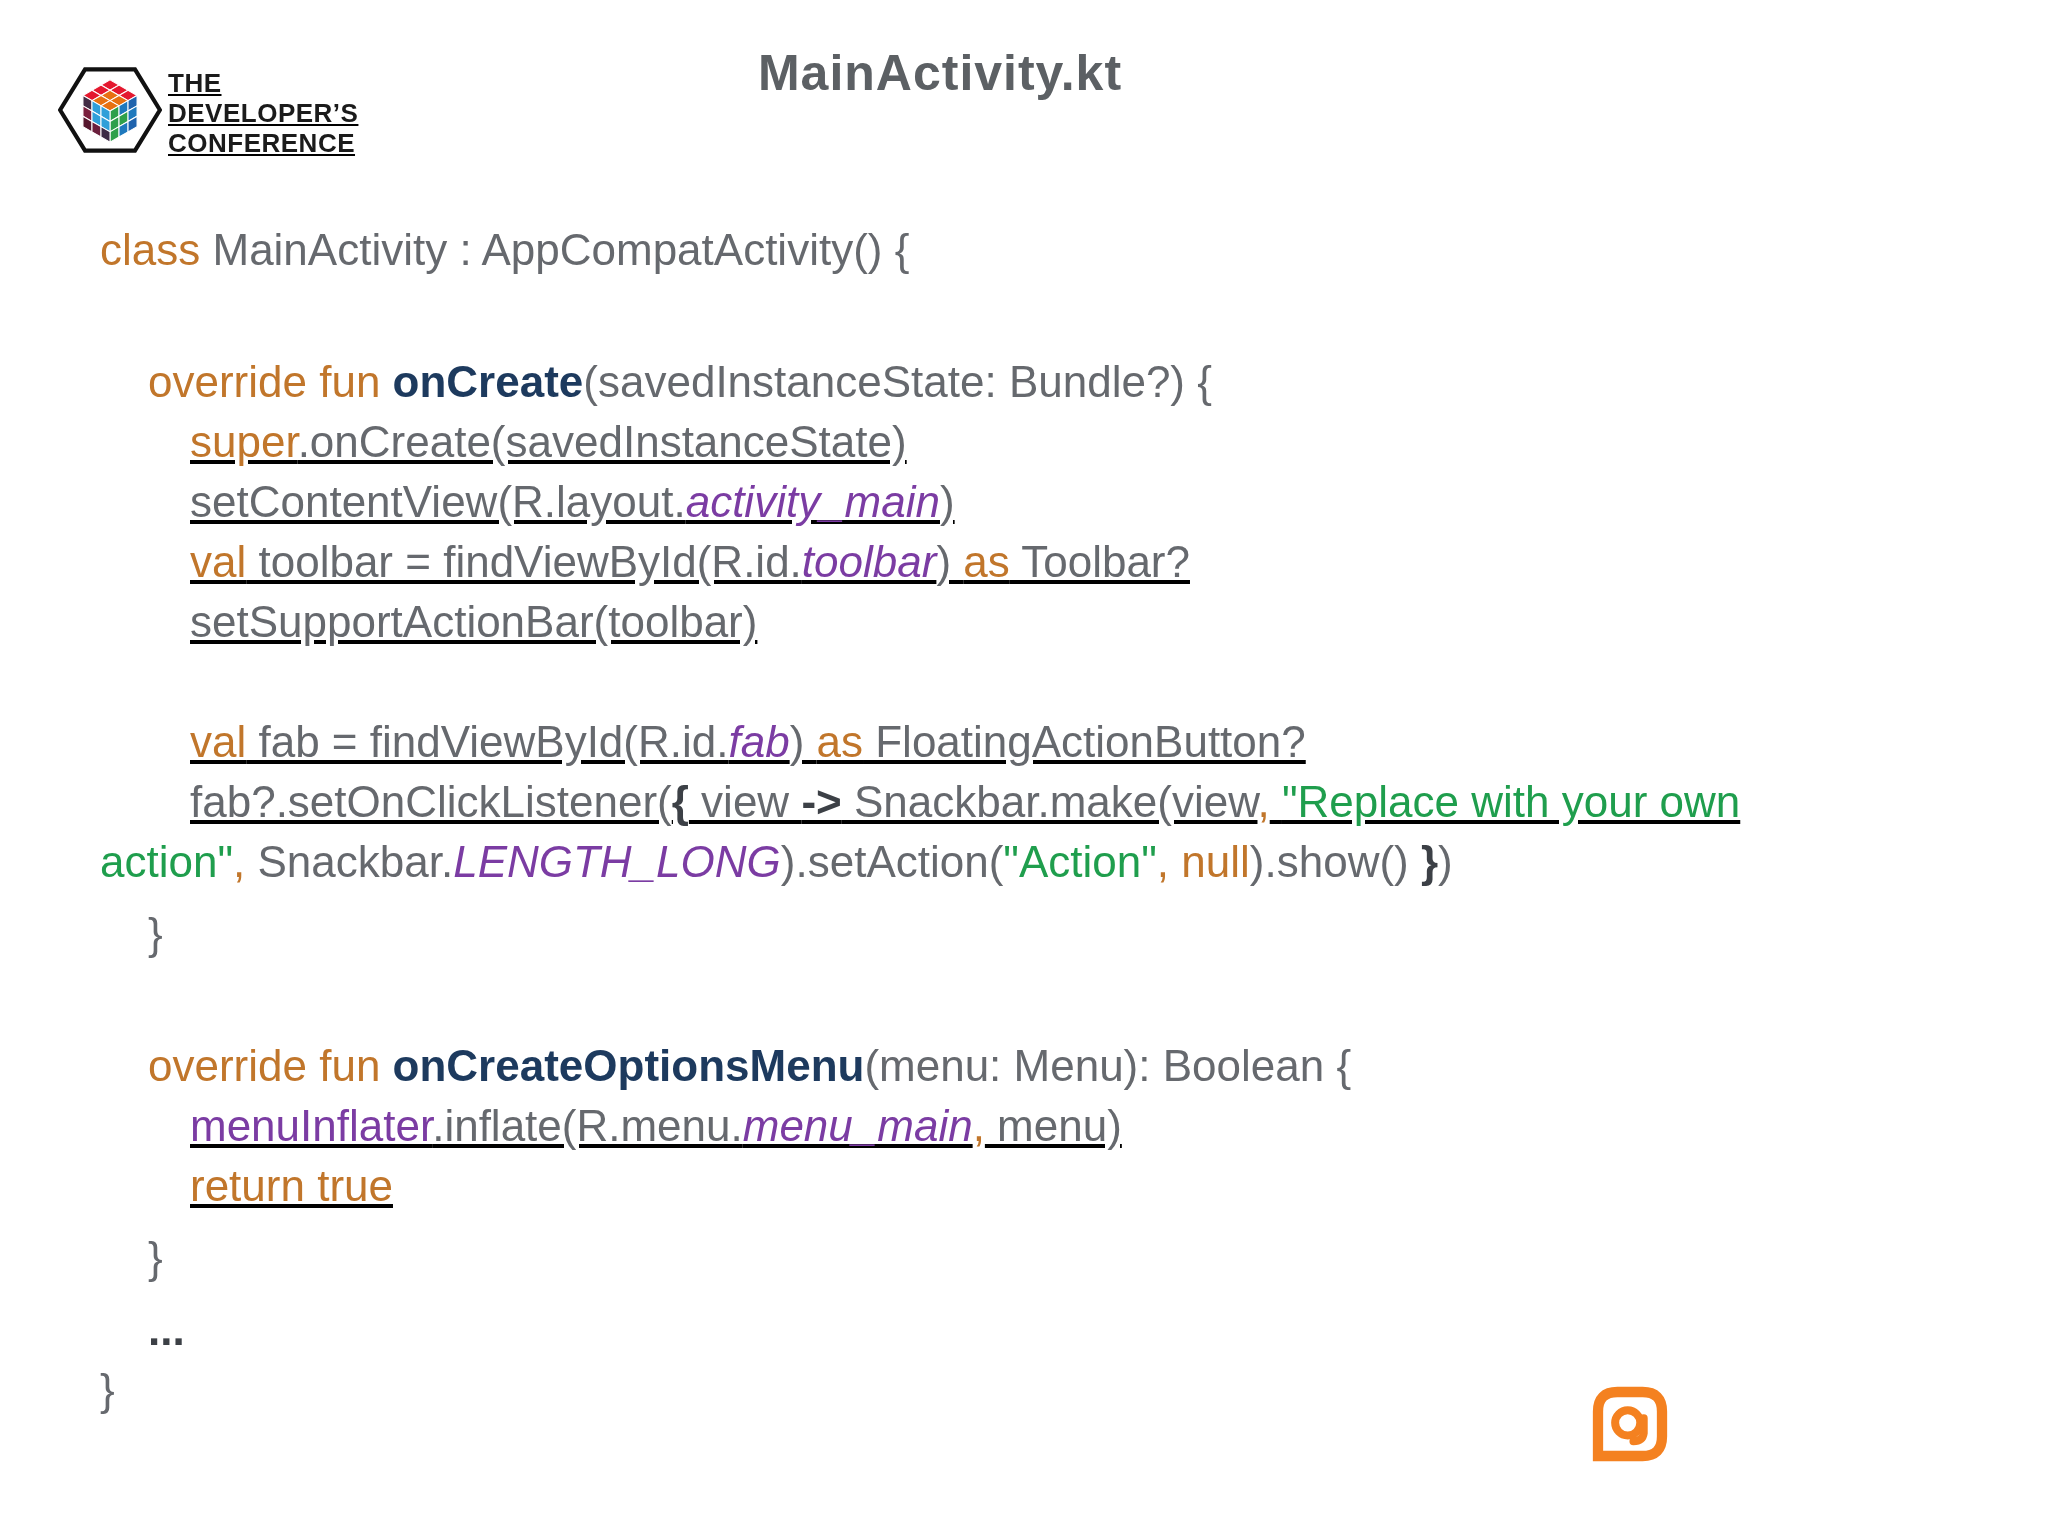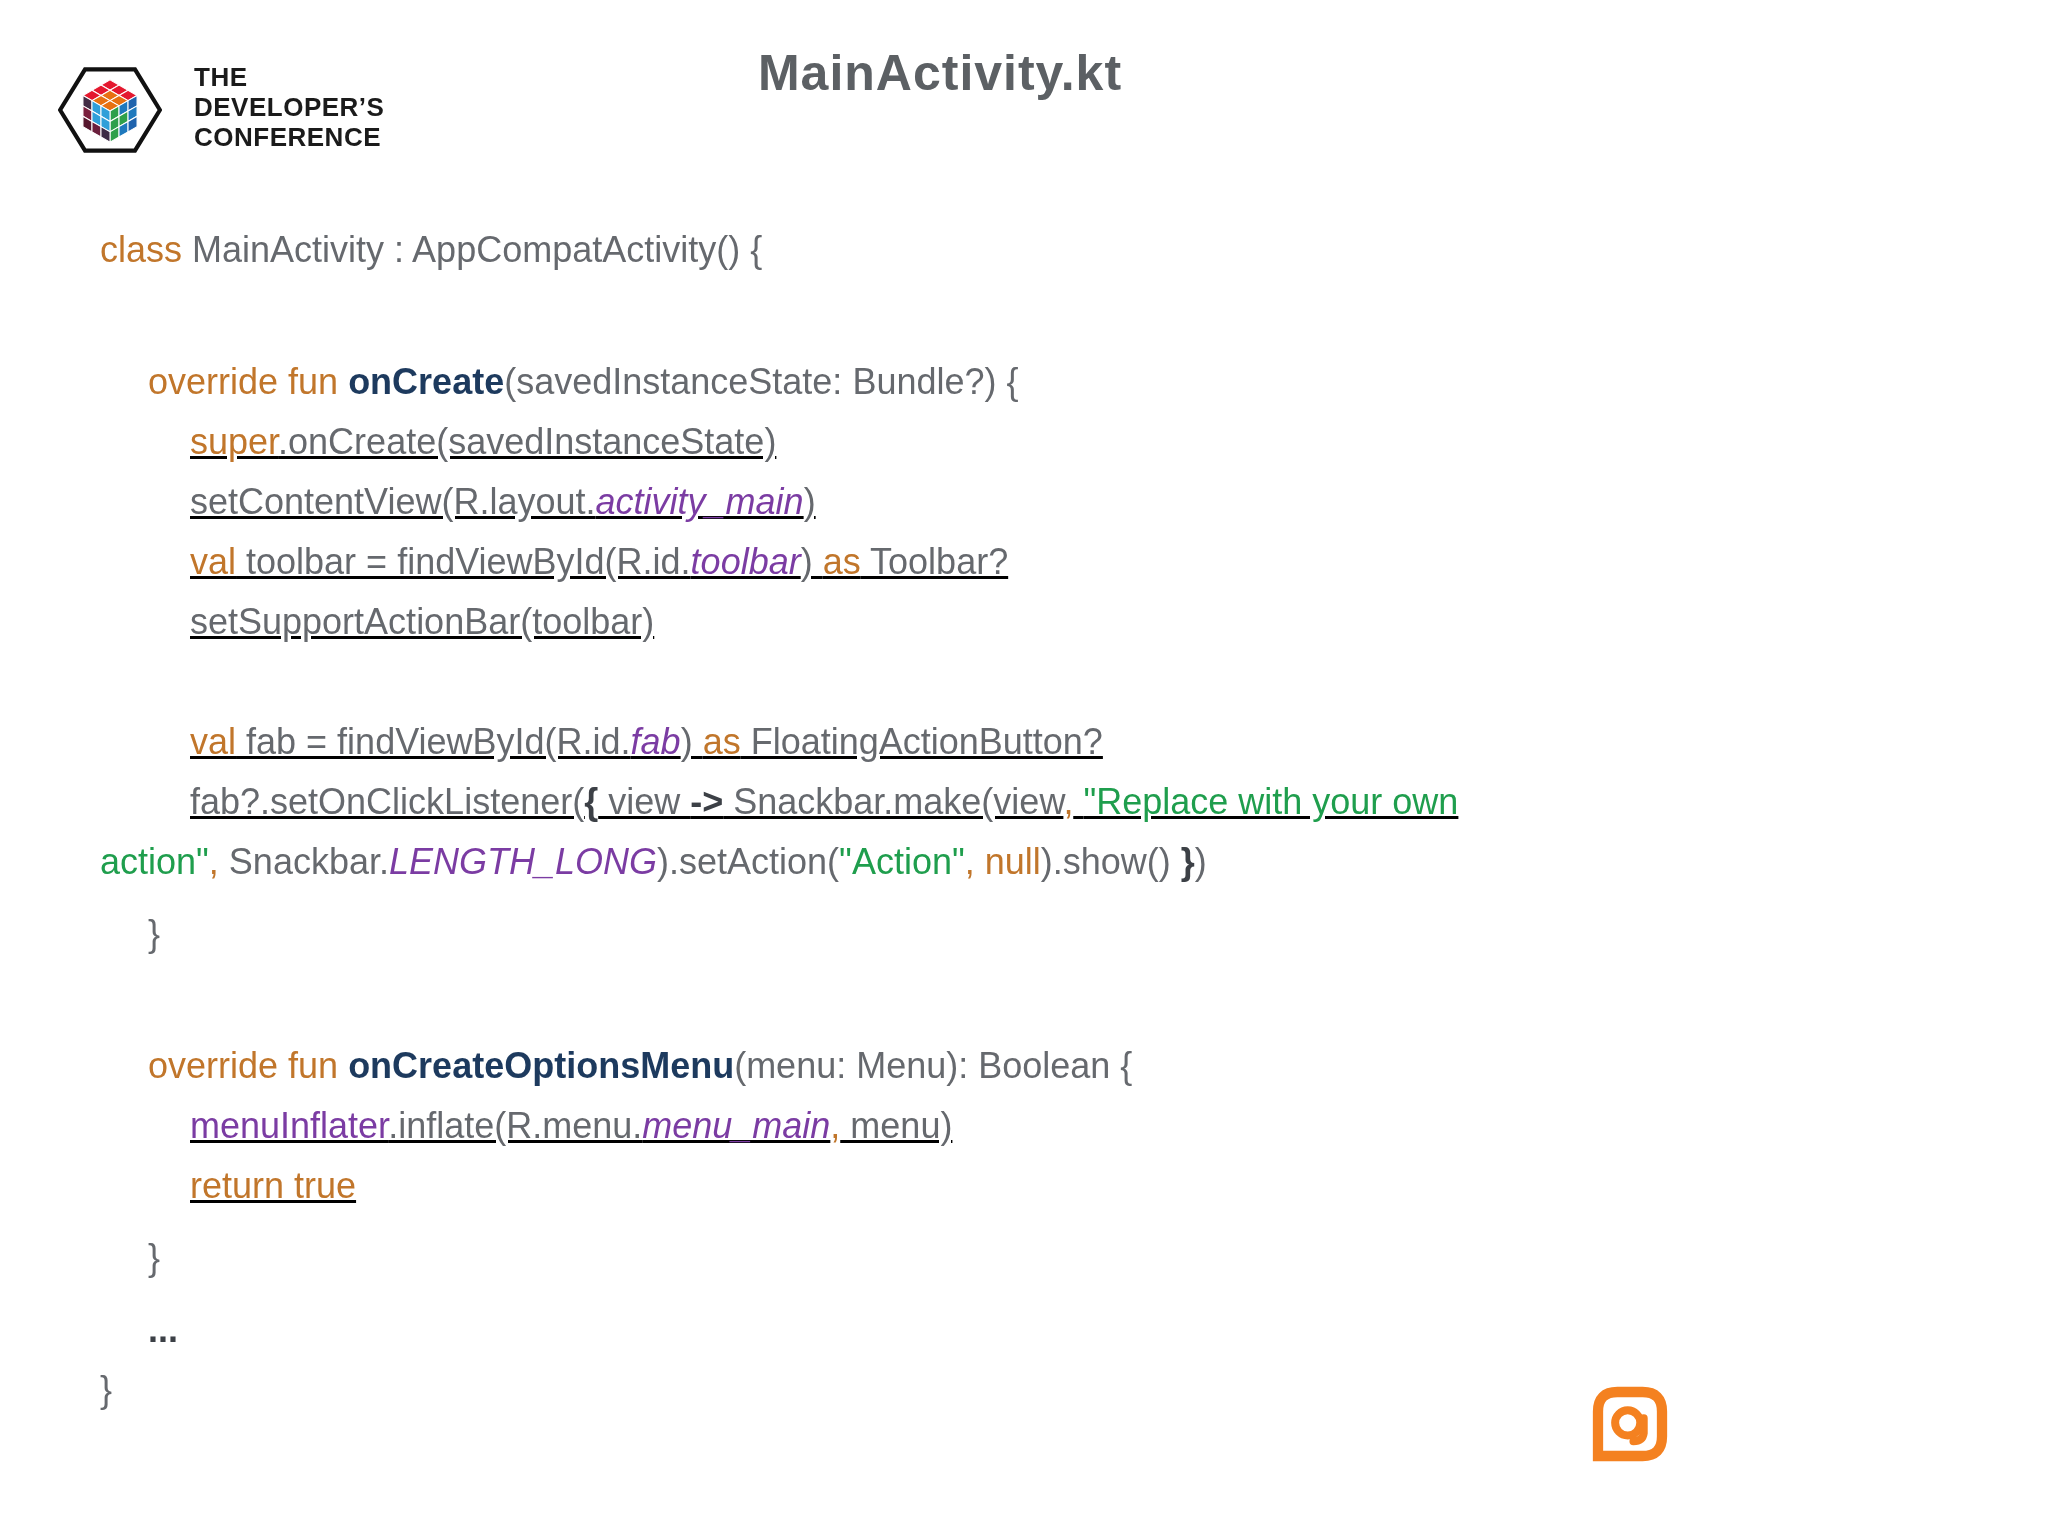--- a/index.html
+++ b/index.html
@@ -3,33 +3,33 @@
 <meta charset="utf-8">
 <style>
   html,body{margin:0;padding:0;}
   body{
     width:2048px;height:1536px;position:relative;overflow:hidden;
     background:#ffffff;
     font-family:"Liberation Sans", sans-serif;
   }
 
   
-  .tdc-logo{position:absolute;left:58px;top:62px;display:flex;align-items:flex-start;gap:32px;}
+  .tdc-logo{position:absolute;left:58px;top:62px;display:flex;align-items:flex-end;gap:6px;text-decoration:underline;}
   .tdc-hex{width:104px;height:96px;display:block;}
   .tdc-text{display:flex;flex-direction:column;justify-content:center;
     color:#1b1b1b;font-weight:700;font-size:26px;line-height:30px;letter-spacing:0.5px;}
   .page-title{
     position:absolute;top:44px;left:0;width:1880px;text-align:center;
     font-size:50px;font-weight:700;color:#5c6064;letter-spacing:1px;
   }
 
   
   .code-block{
     position:absolute;left:100px;top:220px;width:1900px;
-    font-size:36px;line-height:60px;white-space:pre;
+    font-size:44px;line-height:60px;white-space:pre;
   }
   .code-line{height:60px;}
   .indent-1{padding-left:48px;margin-top:12px;}
   .indent-2{padding-left:90px;text-decoration:underline;}
   .tok{white-space:pre;}
   .tok-field{font-style:italic;}
   .tok-fn{font-weight:600;}
   .tok-brace{font-weight:700;}
 
   

